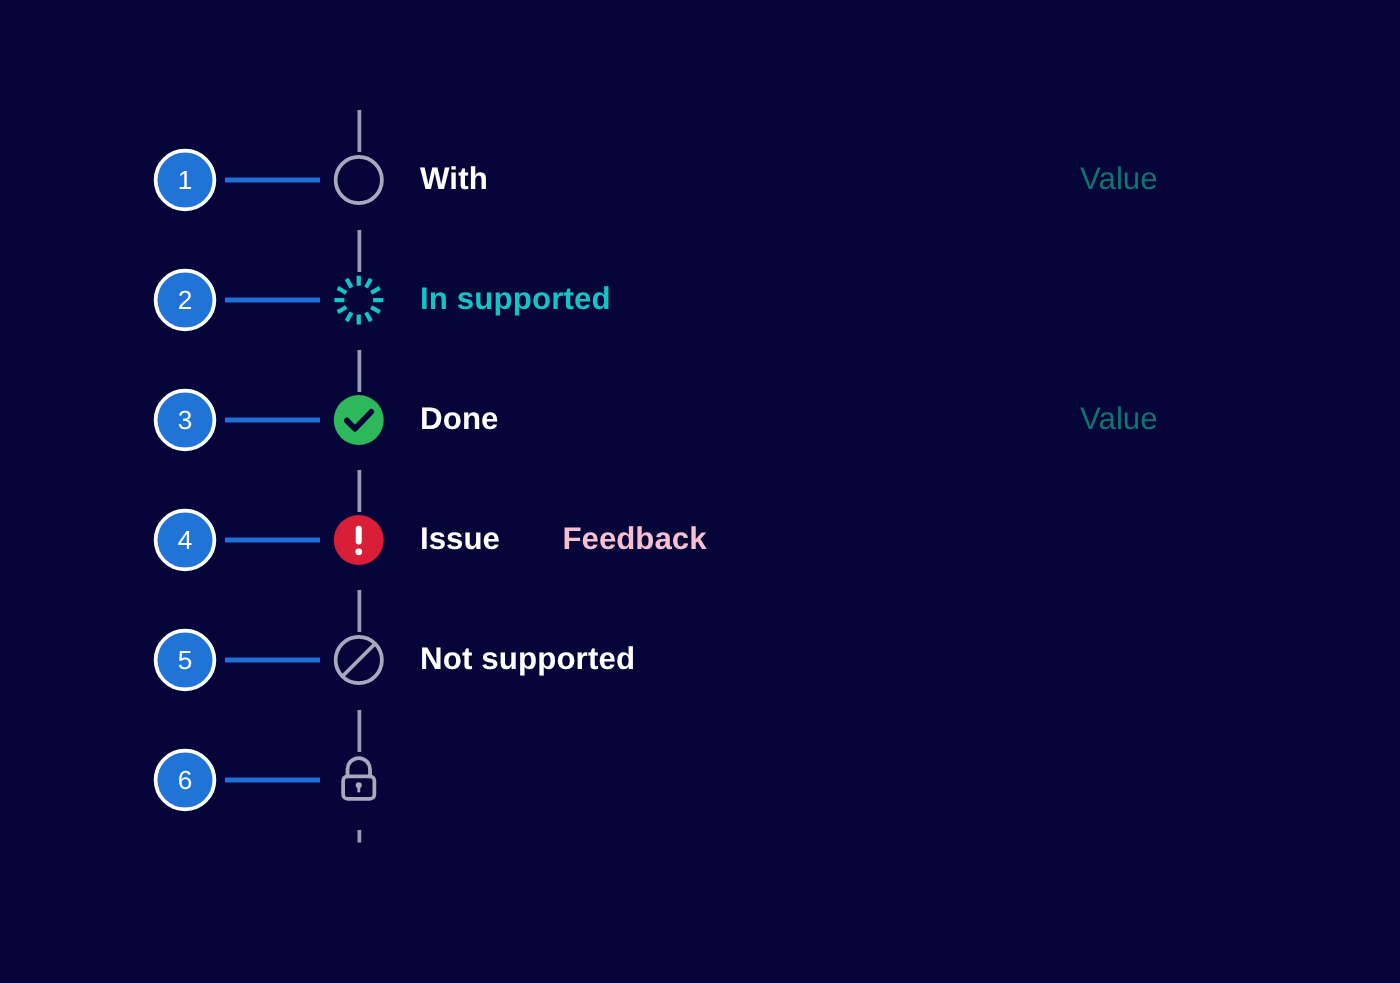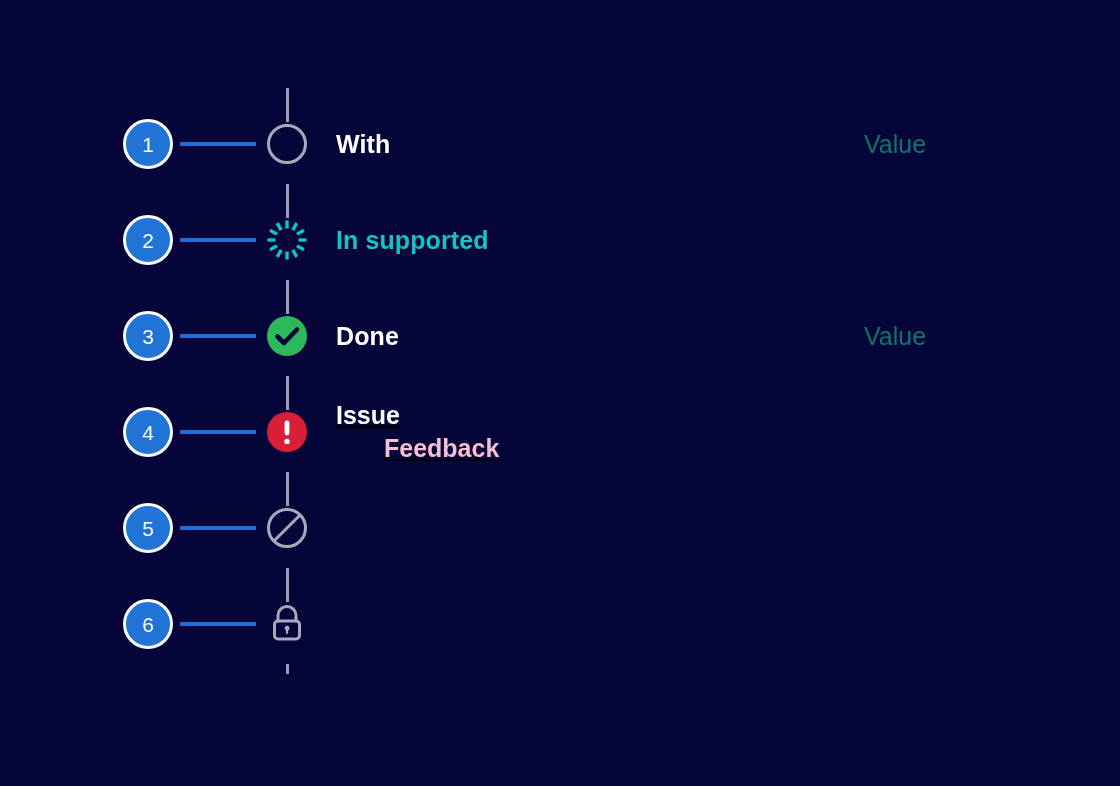--- a/index.html
+++ b/index.html
@@ -108,24 +108,23 @@
   }
   .label.teal   { color: #12c4c4; }
 
   
   .label-stack {
     position: absolute;
     left: 336px;
     top: 50%;
     transform: translateY(-50%);
     display: flex;
-    flex-direction: column;
+    flex-direction: row;
     gap: 2px;
     white-space: nowrap;
-    text-decoration: underline;
   }
   .label-stack .line1 {
     color: #ffffff;
     font-size: 25px;
     font-weight: bold;
     line-height: 1.24;
   }
   .label-stack .line2 {
     color: #f7bfcf;
     font-size: 25px;
@@ -230,20 +229,21 @@
     <div class="badge">
       <span>5</span>
     </div>
     <div class="connector"></div>
     <div class="icon-slot">
       <svg width="44" height="44" viewBox="0 0 44 44" aria-hidden="true">
         <circle cx="22" cy="22" r="18.5" fill="none" stroke="#a9a9bd" stroke-width="3"></circle>
         <line x1="9.2" y1="34.8" x2="34.8" y2="9.2" stroke="#a9a9bd" stroke-width="3"></line>
       </svg>
     </div>
+    <div class="label">Not supported</div>
   </div>
 
   <div class="row" style="top:576px;">
     <div class="badge">
       <span>6</span>
     </div>
     <div class="connector"></div>
     <div class="icon-slot">
       <svg width="42" height="46" viewBox="0 0 42 46" aria-hidden="true">
         <path d="M12 20 V14.5 a9 9 0 0 1 18 0 V20" fill="none" stroke="#a9a9bd" stroke-width="3" stroke-linecap="round"></path>

